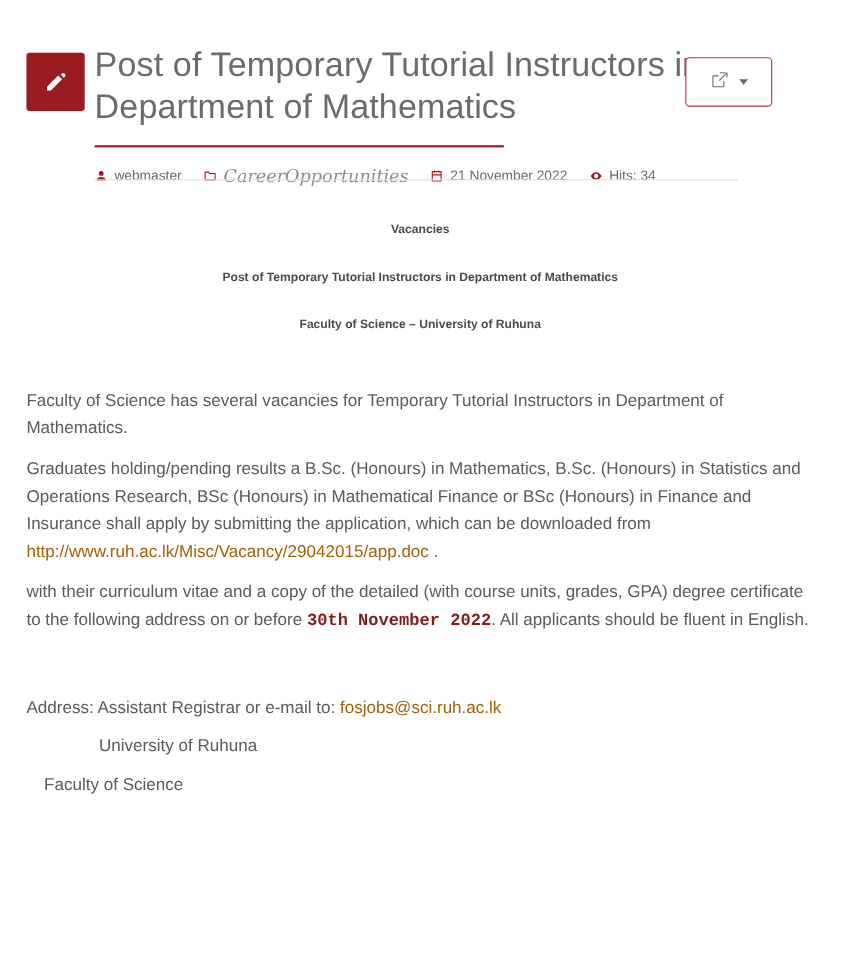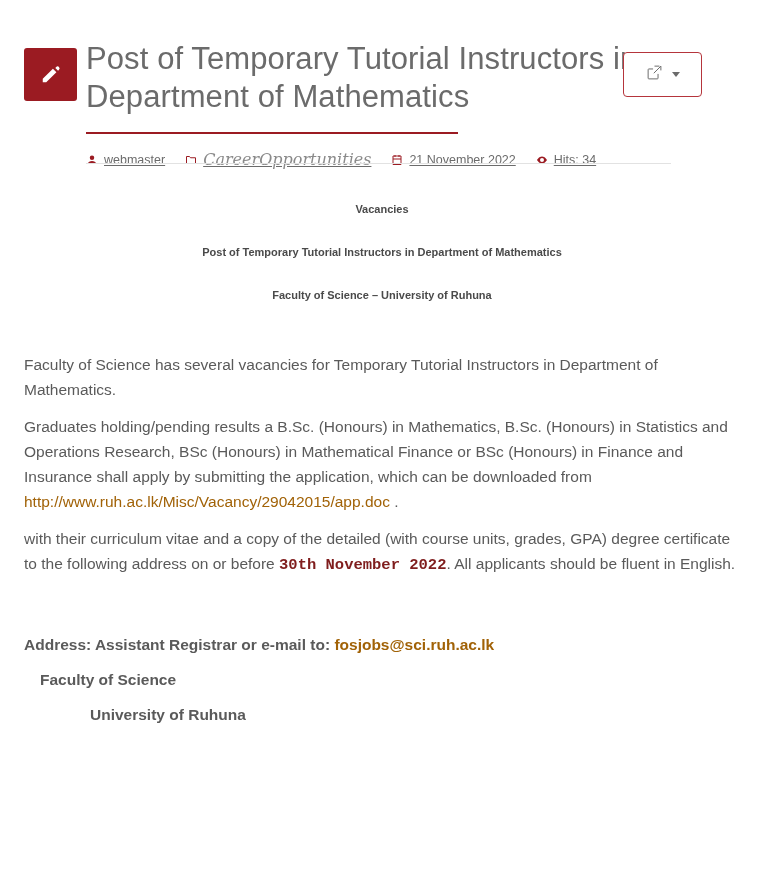--- a/index.html
+++ b/index.html
@@ -102,21 +102,20 @@
   }
   
   .meta-row {
     margin-left: 62px;
     margin-top: 16px;
     display: flex;
     align-items: center;
     gap: 20px;
     font-size: 12.5px;
     color: #6b6b6b;
-    text-decoration: underline;
   }
   .meta-item { display: flex; align-items: center; gap: 6px; }
   .meta-item .mi { color: #9b1b22; display: inline-flex; }
   .meta-item .mi svg { width: 12px; height: 12px; fill: #9b1b22; }
   .meta-cat { color: #8a8a8a; font-family: "DejaVu Serif", serif; font-style: italic; font-size: 16px; }
   
   .article-body {
     margin-top: 28px;
     font-size: 15.5px;
     line-height: 25px;
@@ -133,21 +132,21 @@
   .para {
     margin: 0 0 10px 0;
     color: #5a5a5a;
   }
   .para.spaced { margin-bottom: 12px; }
   a.link {
     color: #a16207;
     text-decoration: none;
   }
   strong { color: #7f1d1d; font-weight: bold; font-family: Liberation Mono, monospace; }
-  .addr-block { margin-top: 54px; font-weight: bold; }
+  .addr-block { margin-top: 54px; }
   .addr-line-1 { margin: 0 0 10px 0; }
   .addr-line-2 { margin: 0 0 10px 0; padding-left: 16px; }
   .addr-line-3 { margin: 0 0 10px 0; padding-left: 66px; }
   .addr-line-4 { margin: 0 0 10px 0; padding-left: 66px; }
   .top-strip {
     position: absolute;
     left: 0; top: 0;
     width: 779px; height: 8px;
     background: #ffffff;
   }
@@ -238,19 +237,19 @@
       </p>
 
       <p class="para spaced">
         <span>with their curriculum vitae and a copy of the detailed (with course units, grades, GPA) degree certificate to the following address on or before </span><strong>30th November 2022</strong><span>.   All applicants should be fluent in English.</span>
       </p>
 
       <div class="addr-block">
         <p class="para addr-line-1">
           <span>Address: Assistant Registrar or  e-mail to: </span><a class="link" href="#">fosjobs@sci.ruh.ac.lk</a>
         </p>
+        <p class="para addr-line-3">University of Ruhuna</p>
         <p class="para addr-line-2">Faculty of Science</p>
-        <p class="para addr-line-3">University of Ruhuna</p>
       </div>
 
     </div>
   </div>
 </div>
 
 </body></html>

